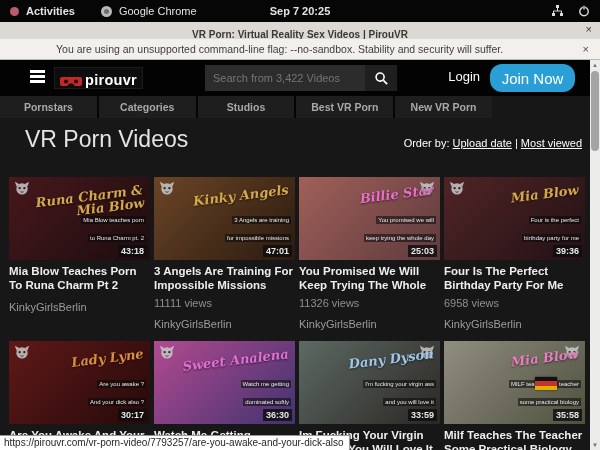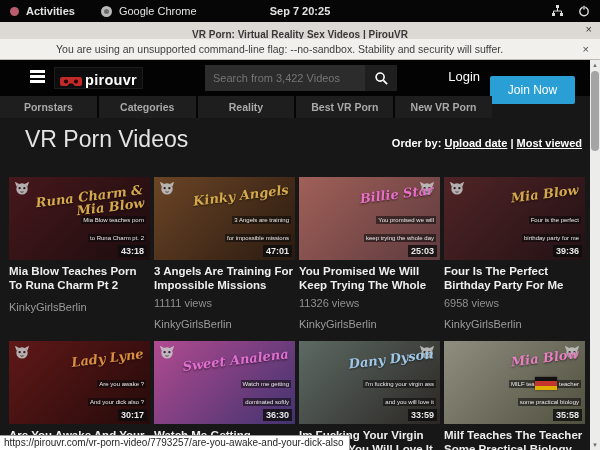--- a/index.html
+++ b/index.html
@@ -42,32 +42,32 @@
   .burger { position:absolute; left:30px; top:10px; width:15px; height:13px; }
   .burger i { display:block; height:2.5px; background:#fff; margin-bottom:2.6px; }
   .logo { position:absolute; left:54px; top:7px; height:22px; display:flex; align-items:flex-end;
           background:#0d0d0d; padding:0 5px; border:1px solid #1c1c1c; }
   .logo-text { color:#fff; font-weight:bold; font-size:14.5px; letter-spacing:.3px; margin-left:3px; }
   .searchbox { position:absolute; left:205px; top:5px; width:160px; height:26px; background:#2c2c2c;
                border:none; color:#9a9a9a; font-size:11px; padding:0 8px; font-family:"Liberation Sans",sans-serif; }
   .searchbtn { position:absolute; left:365px; top:5px; width:32px; height:26px; background:#1f1f1f;
                display:flex; align-items:center; justify-content:center; }
   .login { position:absolute; right:110px; top:9px; color:#fff; font-size:13px; }
-  .joinbtn { position:absolute; right:15px; top:16px; width:85px; height:28px; border-radius:2px;
-             color:#fff; font-size:12px; display:flex; align-items:center; justify-content:center; }
+  .joinbtn { position:absolute; right:15px; top:4px; width:85px; height:28px; border-radius:12px;
+             color:#fff; font-size:15px; display:flex; align-items:center; justify-content:center; }
 
   
   .nav { position:absolute; top:36px; left:0; width:492px; height:22px; background:#050505; display:flex; }
   .nav-item { flex:1; background:#1e1e1e; border-right:2px solid #050505; color:#a9a9a9;
               font-size:10.5px; font-weight:bold; display:flex; align-items:center; justify-content:center; }
   .nav-item:last-child { border-right:none; }
 
   
   .pagetitle { position:absolute; left:25px; top:66px; font-size:23px; color:#e4e4e4; }
-  .orderby { position:absolute; right:18px; top:77px; font-size:11px; font-weight:bold; color:#fff; }
+  .orderby { position:absolute; right:18px; top:77px; font-size:11px; font-weight:normal; color:#fff; }
   .orderby a { color:#fff; text-decoration:underline; }
 
   
   .grid { position:absolute; left:9px; top:117px; width:576px; display:flex; flex-wrap:wrap; gap:11px 4px; }
   .card { width:141px; }
   .thumb { position:relative; width:141px; height:83px; overflow:hidden;
            background:linear-gradient(135deg, var(--g1), var(--g2)); }
   .catlogo { position:absolute; top:4px; left:5px; opacity:.85; }
   .logo-right .catlogo { left:auto; right:5px; }
   .script { position:absolute; top:14px; right:6px; left:6px; text-align:right;
@@ -154,21 +154,21 @@
           <line x1="10" y1="10" x2="14" y2="14" stroke="#ffffff" stroke-width="1.9"></line>
         </svg>
       </div>
       <span class="login clickable">Login</span>
       <div class="joinbtn clickable" style="background: rgb(42, 159, 214);">Join Now</div>
     </div>
 
     <div class="nav" id="nav">
         <div class="nav-item clickable">Pornstars</div>
         <div class="nav-item clickable">Categories</div>
-        <div class="nav-item clickable">Reality</div>
+        <div class="nav-item clickable">Studios</div>
         <div class="nav-item clickable">Best VR Porn</div>
         <div class="nav-item clickable">New VR Porn</div>
       </div>
 
     <div class="pagetitle">VR Porn Videos</div>
     <div class="orderby">
       <span>Order by:</span>
       <a class="clickable">Upload date</a><span> | </span><a class="clickable">Most viewed</a>
     </div>
 

